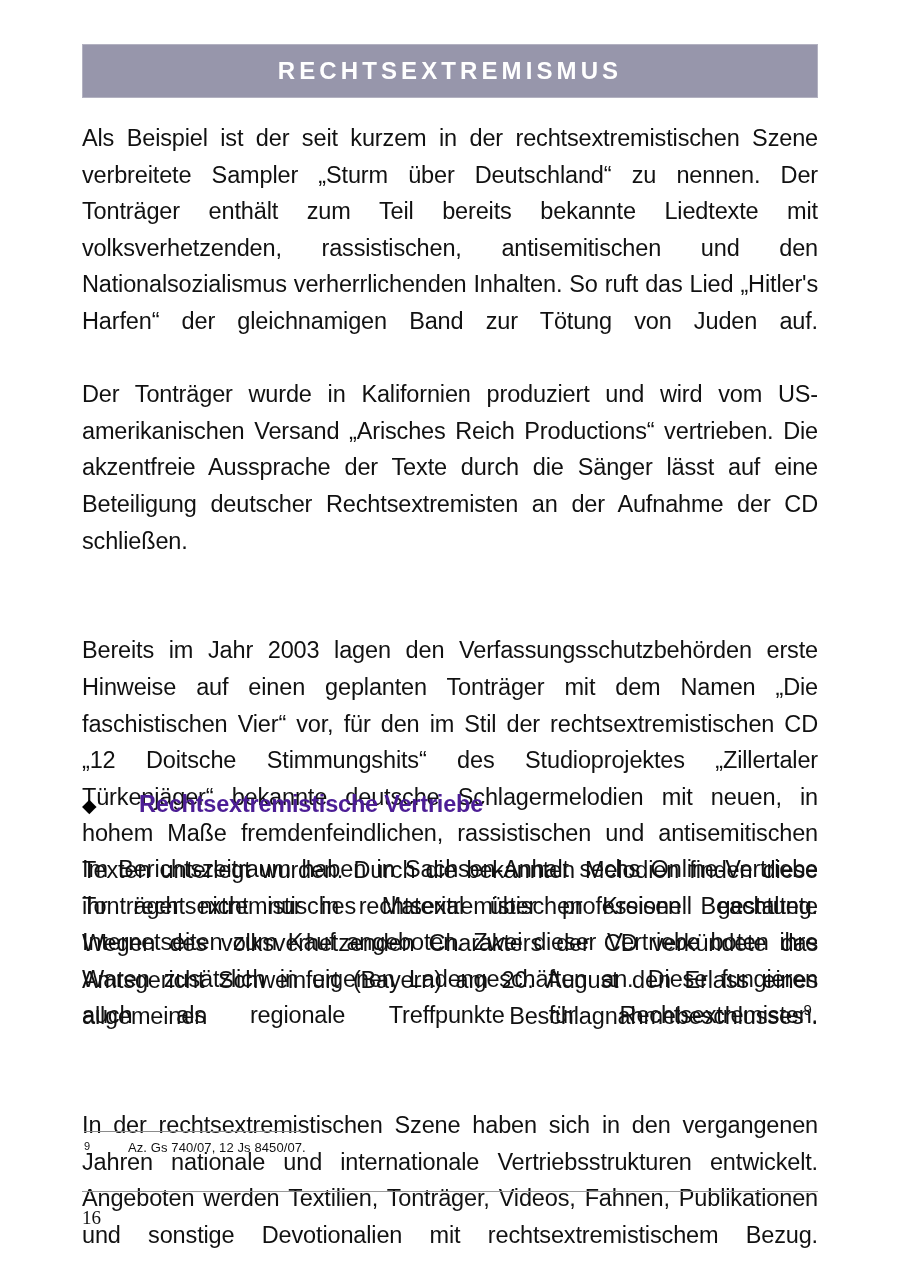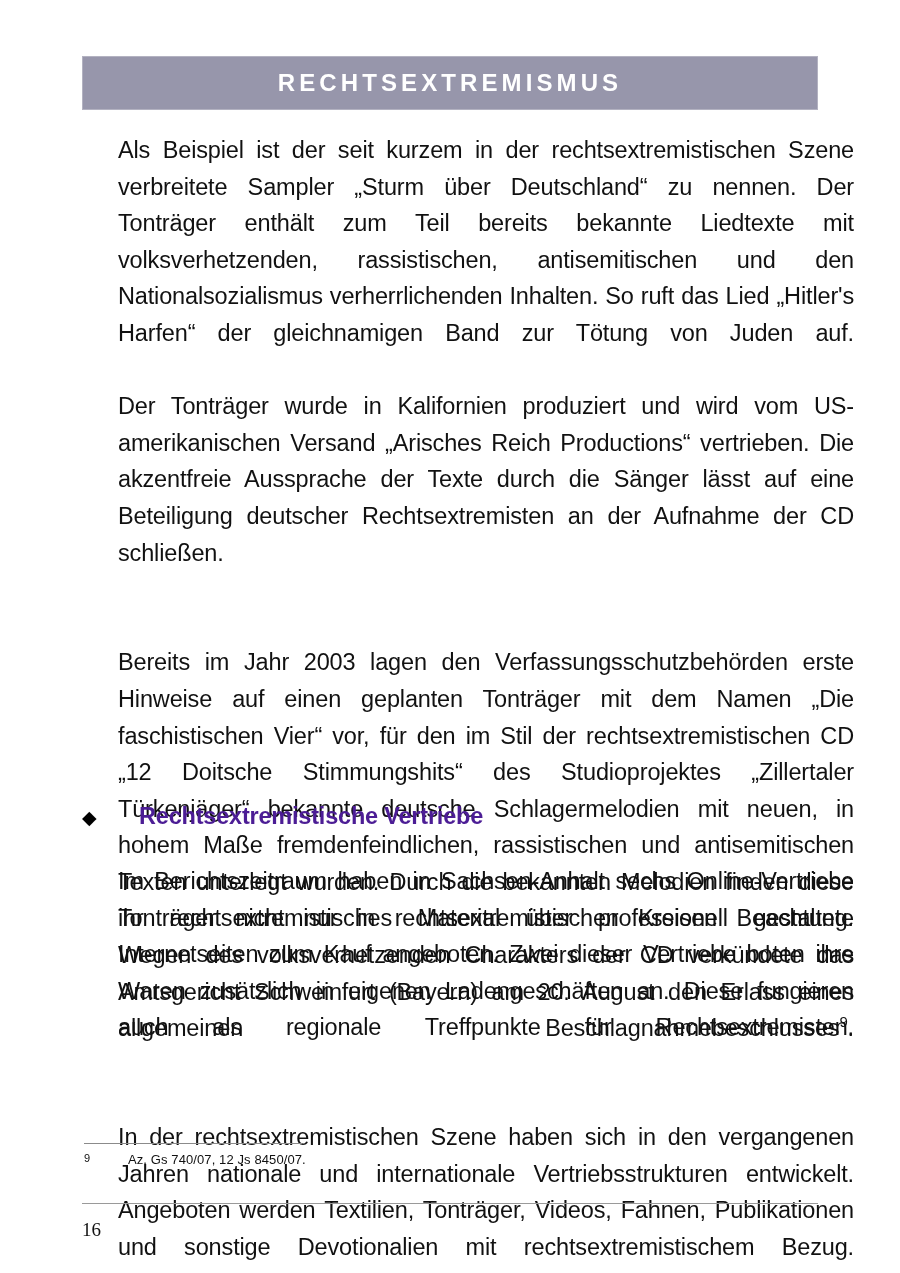--- a/index.html
+++ b/index.html
@@ -13,21 +13,21 @@
     height: 1273px;
     font-family: "Liberation Sans", "DejaVu Sans", sans-serif;
     color: #111111;
     position: relative;
     overflow: hidden;
   }
 
   .page {
     position: absolute;
     left: 0;
-    top: 12px;
+    top: 0;
     width: 900px;
     height: 1109px;
     box-sizing: border-box;
   }
 
   
   .section-banner {
     position: absolute;
     left: 82px;
     top: 44px;
@@ -49,21 +49,20 @@
     white-space: nowrap;
     font-family: "Liberation Sans", "DejaVu Sans", sans-serif;
   }
 
   
   .content {
     position: absolute;
     left: 82px;
     top: 120px;
     width: 736px;
-    margin-left: 36px;
   }
 
   p.body-par {
     margin: 0;
     font-size: 23.5px;
     line-height: 36.6px;
     text-align: justify;
     text-justify: inter-word;
     letter-spacing: -0.15px;
     color: #111111;

